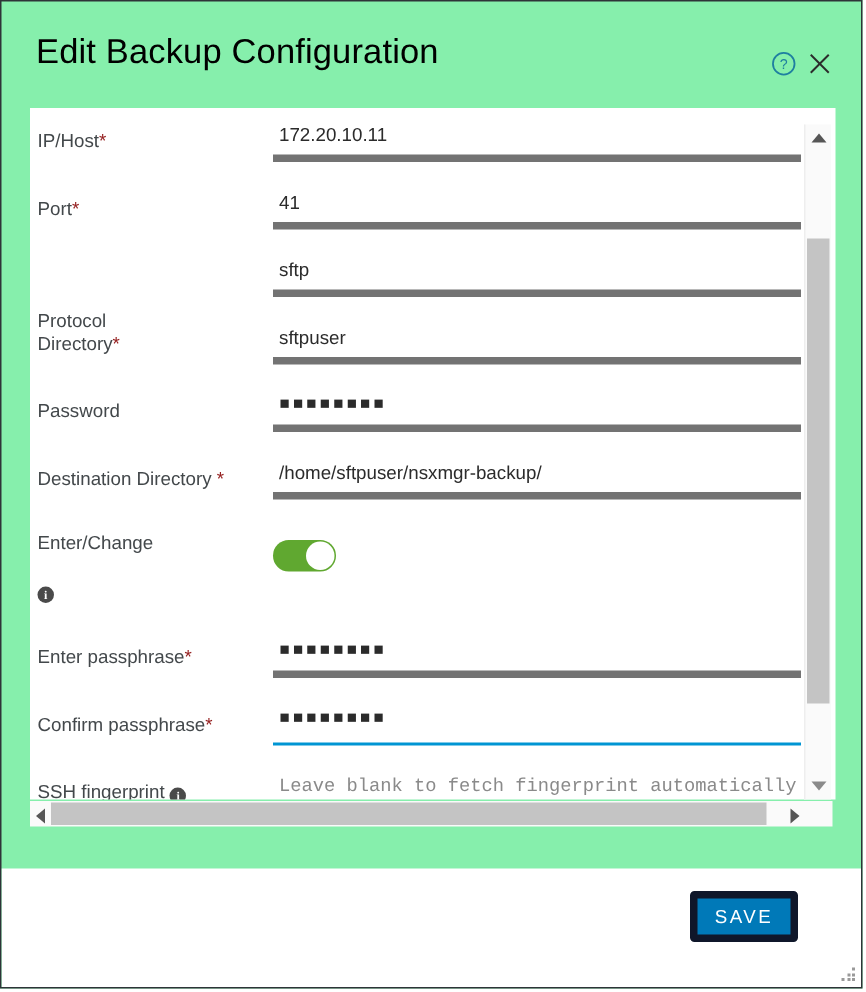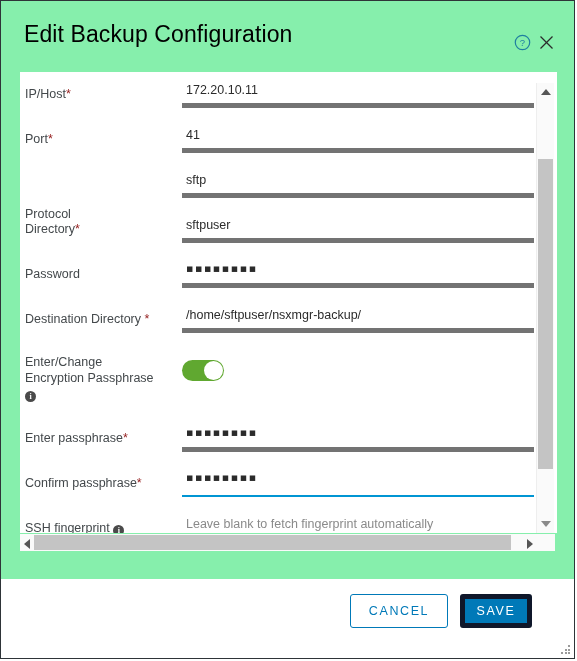--- a/index.html
+++ b/index.html
@@ -333,21 +333,21 @@
     <div class="row" style="top:233px;">
       <div class="label" style="top:6px;"><span>Destination Directory</span> <span class="req">*</span></div>
       <div class="field">
         <span class="val">/home/sftpuser/nsxmgr-backup/</span>
       </div>
     </div>
 
     <div class="row" style="top:282px;">
       <div class="label" style="top:0px;">
         <span>Enter/Change</span><br>
-        <span>Encryption Passphrase</span><br>
+        <br>
         <span class="info-icon">i</span>
       </div>
       <div class="toggle" style="top:6px;">
         <div class="knob"></div>
       </div>
     </div>
 
     <div class="row" style="top:352px;">
       <div class="label" style="top:6px;"><span>Enter passphrase</span><span class="req">*</span></div>
       <div class="field">
@@ -357,41 +357,40 @@
 
     <div class="row" style="top:397px;">
       <div class="label" style="top:6px;"><span>Confirm passphrase</span><span class="req">*</span></div>
       <div class="field focused">
         <span class="dots">▪▪▪▪▪▪▪▪</span>
       </div>
     </div>
 
     <div class="row" style="top:442px;">
       <div class="label" style="top:6px;"><span>SSH fingerprint</span> <span class="info-icon">i</span></div>
-      <div class="field" style="border-bottom:none;">
+      <div class="field" style="border-bottom:none;font-family:Liberation Mono, monospace;">
         <span class="placeholder">Leave blank to fetch fingerprint automatically</span>
       </div>
     </div>
 
   </div>
 
   <div id="vscroll">
     <div class="arrow-up"></div>
     <div id="vthumb"></div>
     <div class="arrow-down"></div>
   </div>
 
   <div id="hscroll">
     <div class="arrow-left"></div>
     <div id="hthumb"></div>
     <div class="arrow-right"></div>
   </div>
 
   <div id="footer">
-    <div class="btn" id="cancel-btn">CANCEL</div>
     <div class="btn" id="save-btn">SAVE</div>
   </div>
 
   <div id="resize-grip">
     <i style="left:7px; top:0;"></i>
     <i style="left:3.5px; top:3.5px;"></i>
       <i style="left:7px; top:3.5px;"></i>
     <i style="left:0; top:7px;"></i>
       <i style="left:3.5px; top:7px;"></i>
       <i style="left:7px; top:7px;"></i>

